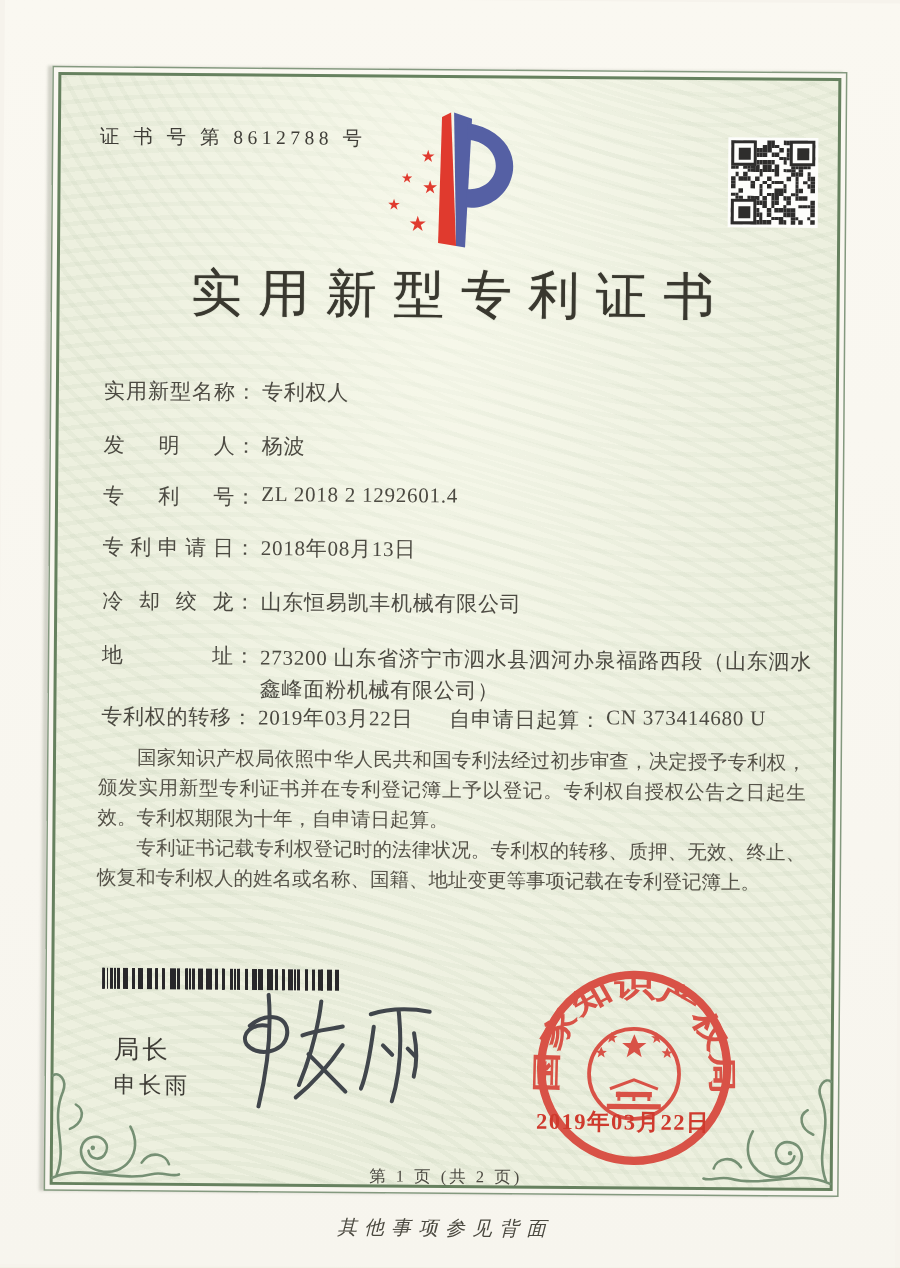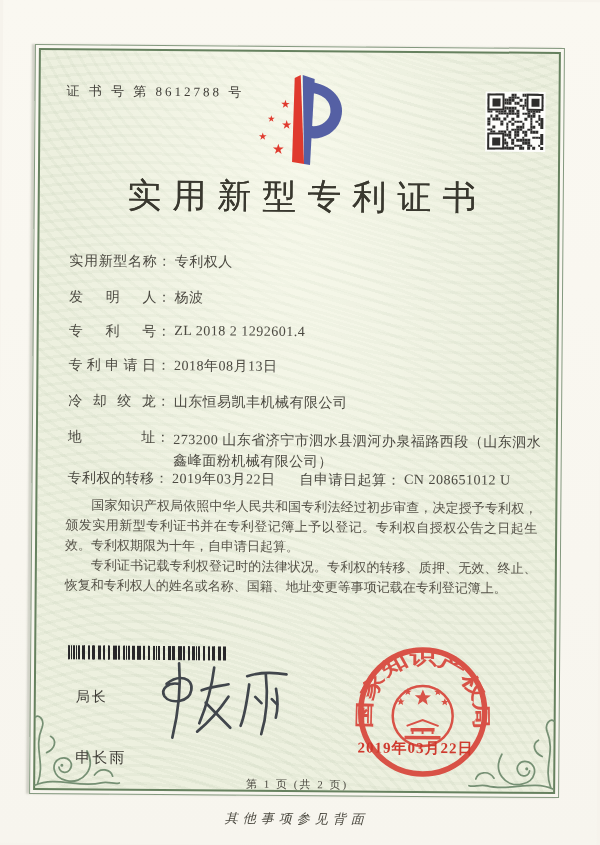--- a/index.html
+++ b/index.html
@@ -63,22 +63,22 @@
   }
   .body-text p{margin:0;text-indent:2em;}
   
   .barcode{
     position:absolute;left:70px;top:647px;width:158px;height:14px;
     background-image:
       repeating-linear-gradient(90deg,#28272a 0 2px,transparent 2px 5px),
       repeating-linear-gradient(90deg,#28272a 0 1px,transparent 1px 8px),
       repeating-linear-gradient(90deg,transparent 0 3px,#28272a 3px 4px,transparent 4px 11px);
   }
-  .director-label{position:absolute;left:78px;top:690px;font-size:14px;letter-spacing:2px;color:#3e3c36;}
-  .director-name{position:absolute;left:78px;top:716px;font-size:15px;letter-spacing:2px;color:#3e3c36;margin-top:34px;}
+  .director-label{position:absolute;left:78px;top:690px;font-size:17px;letter-spacing:2px;color:#3e3c36;}
+  .director-name{position:absolute;left:78px;top:716px;font-size:15px;letter-spacing:2px;color:#3e3c36;}
   .signature{position:absolute;left:150px;top:658px;width:155px;height:88px;}
   .seal{position:absolute;left:357px;top:643px;width:136px;height:136px;opacity:.93;}
   .seal-date{
     position:absolute;left:338px;top:738px;width:160px;text-align:center;
     font-size:15px;letter-spacing:1px;color:#cf3a2e;font-weight:bold;
   }
   .page-note{position:absolute;left:0;top:777px;width:100%;text-align:center;font-size:11px;letter-spacing:2px;color:#4c4a42;}
   .back-note{position:absolute;left:0;top:810px;width:100%;text-align:center;font-size:13px;letter-spacing:5px;color:#4a483f;font-style:italic;}
 </style>
 </head>
@@ -593,21 +593,21 @@
     <span class="lbl">冷却绞龙</span><span class="colon">：</span><span class="val">山东恒易凯丰机械有限公司</span>
   </div>
   <div class="row row-addr" style="top:430px">
     <span class="lbl">地址</span><span class="colon">：</span><span class="val">273200 山东省济宁市泗水县泗河办泉福路西段（山东泗水鑫峰面粉机械有限公司）</span>
   </div>
   <div class="row" style="top:471px">
     <span>
       <span>专利权的转移</span><span class="colon">：</span><span class="val">2019年03月22日</span>
     </span>
     <span class="grant2">
-      <span>自申请日起算</span><span class="colon">：</span><span class="val">CN 208651012 U</span>
+      <span>自申请日起算</span><span class="colon">：</span><span class="val">CN 373414680 U</span>
     </span>
   </div>
 
   <div class="body-text">
     <p>国家知识产权局依照中华人民共和国专利法经过初步审查，决定授予专利权，颁发实用新型专利证书并在专利登记簿上予以登记。专利权自授权公告之日起生效。专利权期限为十年，自申请日起算。</p>
     <p>专利证书记载专利权登记时的法律状况。专利权的转移、质押、无效、终止、恢复和专利权人的姓名或名称、国籍、地址变更等事项记载在专利登记簿上。</p>
   </div>
 
   <div class="barcode"></div>
 

